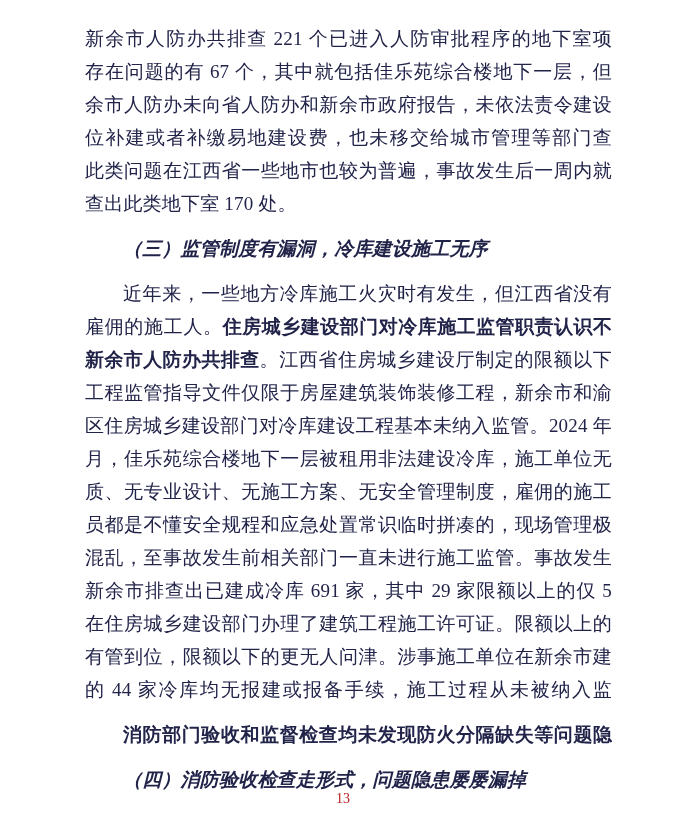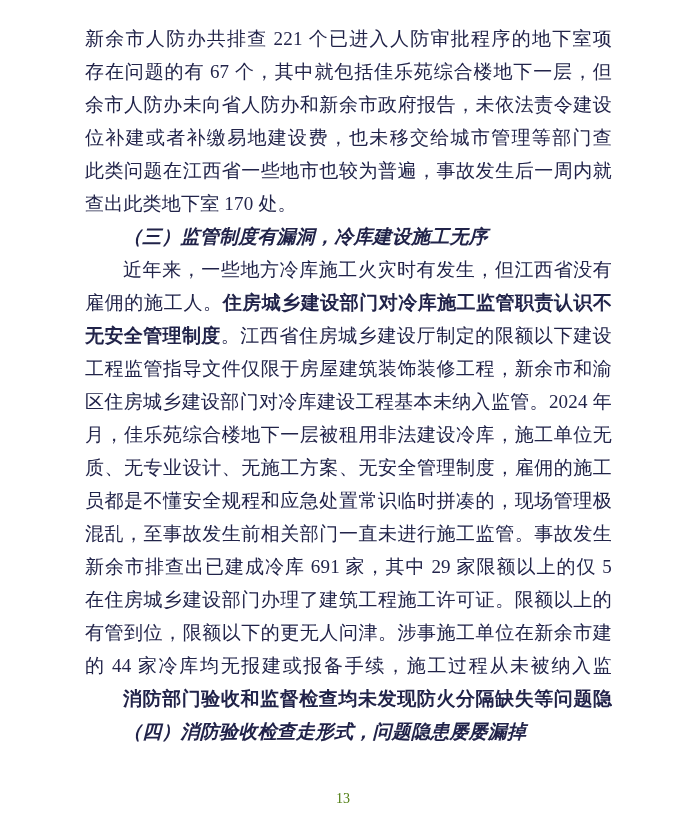--- a/index.html
+++ b/index.html
@@ -28,59 +28,60 @@
     line-height: 33px;
     overflow: hidden;
     letter-spacing: 0.2px;
   }
   .line.justify {
     text-align: justify;
     text-align-last: justify;
   }
   .line.indent {
     text-indent: 38px;
+    margin-top: 12px;
   }
   .seg-n {  }
   .seg-b {
     
     font-family: "Liberation Sans", "DejaVu Sans", sans-serif;
     font-weight: 700;
     letter-spacing: 0;
   }
   .seg-k {
     
     font-style: italic;
     font-weight: 600;
   }
   .page-number {
     position: absolute;
     bottom: 20px;
     left: 0;
     width: 100%;
     text-align: center;
     font-size: 14px;
-    color: #4d7c0f;
+    color: #b91c1c;
     font-family: "Liberation Serif", "DejaVu Serif", serif;
   }
 </style>
 </head>
 <body>
 
 <div class="page">
   <div class="text-block">
       <div class="line justify"><span class="seg-n">新余市人防办共排查 221 个已进入人防审批程序的地下室项目，</span></div>
       <div class="line justify"><span class="seg-n">存在问题的有 67 个，其中就包括佳乐苑综合楼地下一层，但新</span></div>
       <div class="line justify"><span class="seg-n">余市人防办未向省人防办和新余市政府报告，未依法责令建设单</span></div>
       <div class="line justify"><span class="seg-n">位补建或者补缴易地建设费，也未移交给城市管理等部门查处。</span></div>
       <div class="line justify"><span class="seg-n">此类问题在江西省一些地市也较为普遍，事故发生后一周内就排</span></div>
       <div class="line"><span class="seg-n">查出此类地下室 170 处。</span></div>
       <div class="line indent"><span class="seg-k">（三）监管制度有漏洞，冷库建设施工无序</span></div>
       <div class="line justify indent"><span class="seg-n">近年来，一些地方冷库施工火灾时有发生，但江西省没有引</span></div>
       <div class="line justify"><span class="seg-n">雇佣的施工人。</span><span class="seg-b">住房城乡建设部门对冷库施工监管职责认识不清，</span></div>
-      <div class="line justify"><span class="seg-b">无安全管理制度</span><span class="seg-n">。江西省住房城乡建设厅制定的限额以下建设</span></div>
+      <div class="line justify"><span class="seg-b">新余市人防办共排查</span><span class="seg-n">。江西省住房城乡建设厅制定的限额以下建设</span></div>
       <div class="line justify"><span class="seg-n">工程监管指导文件仅限于房屋建筑装饰装修工程，新余市和渝水</span></div>
       <div class="line justify"><span class="seg-n">区住房城乡建设部门对冷库建设工程基本未纳入监管。2024 年 1</span></div>
       <div class="line justify"><span class="seg-n">月，佳乐苑综合楼地下一层被租用非法建设冷库，施工单位无资</span></div>
       <div class="line justify"><span class="seg-n">质、无专业设计、无施工方案、无安全管理制度，雇佣的施工人</span></div>
       <div class="line justify"><span class="seg-n">员都是不懂安全规程和应急处置常识临时拼凑的，现场管理极其</span></div>
       <div class="line justify"><span class="seg-n">混乱，至事故发生前相关部门一直未进行施工监管。事故发生后，</span></div>
       <div class="line justify"><span class="seg-n">新余市排查出已建成冷库 691 家，其中 29 家限额以上的仅 5 家</span></div>
       <div class="line justify"><span class="seg-n">在住房城乡建设部门办理了建筑工程施工许可证。限额以上的没</span></div>
       <div class="line justify"><span class="seg-n">有管到位，限额以下的更无人问津。涉事施工单位在新余市建成</span></div>
       <div class="line justify"><span class="seg-n">的 44 家冷库均无报建或报备手续，施工过程从未被纳入监管。</span></div>

